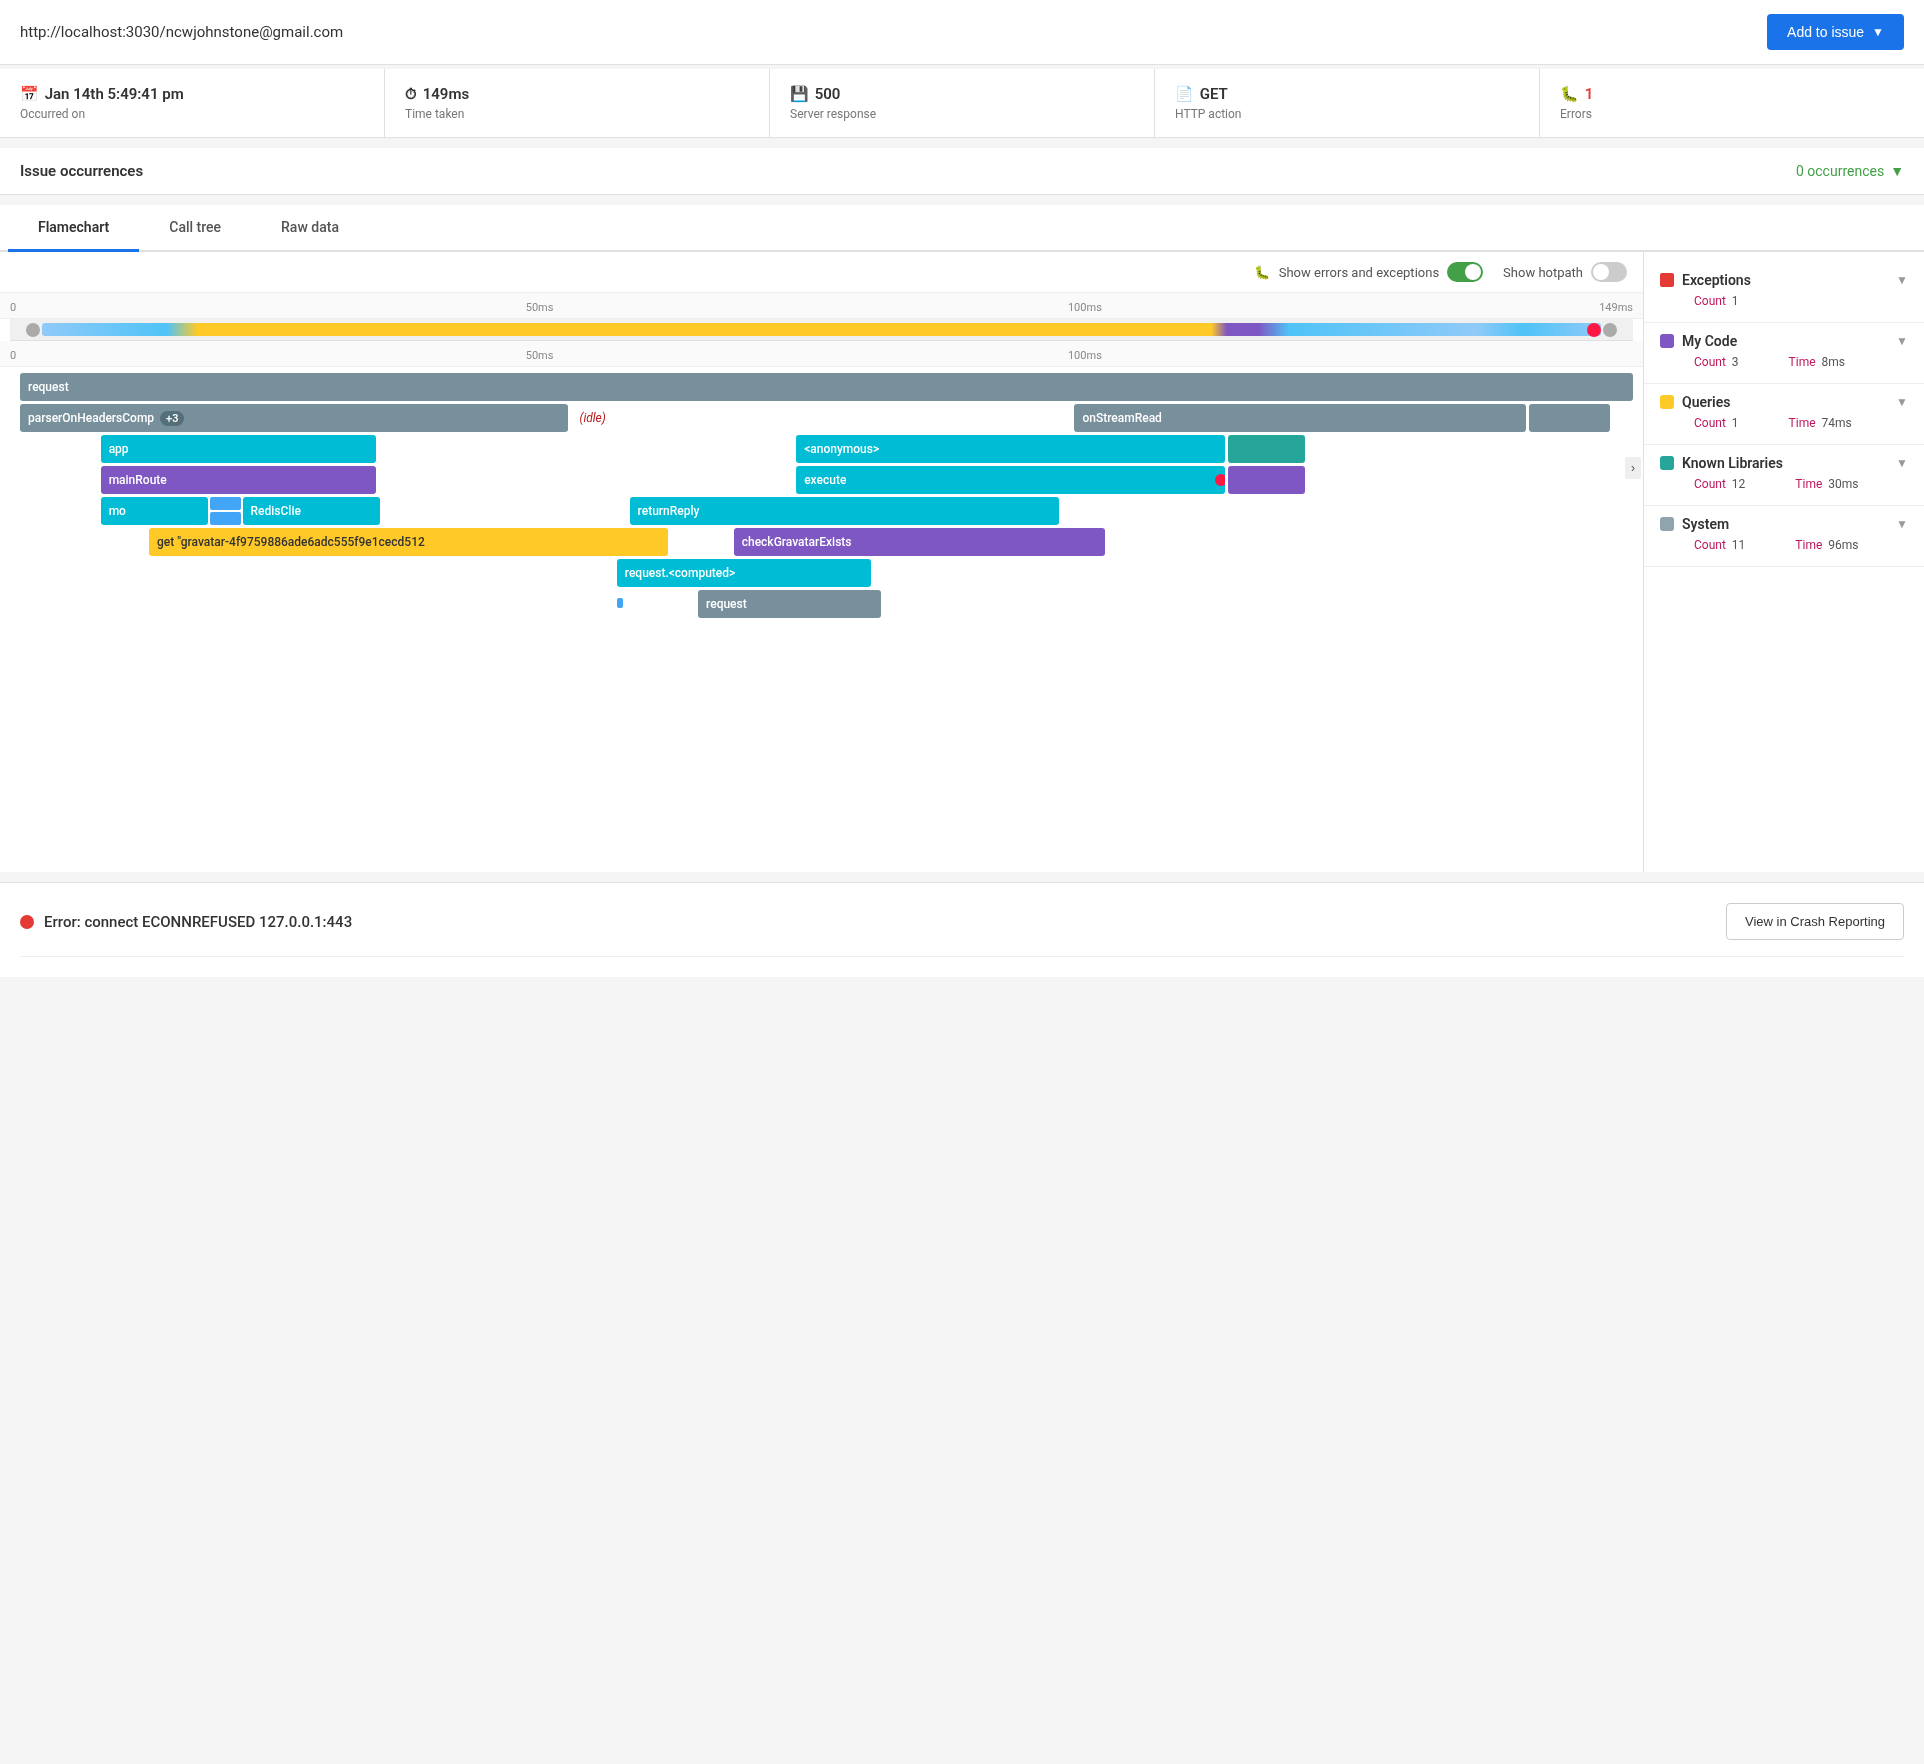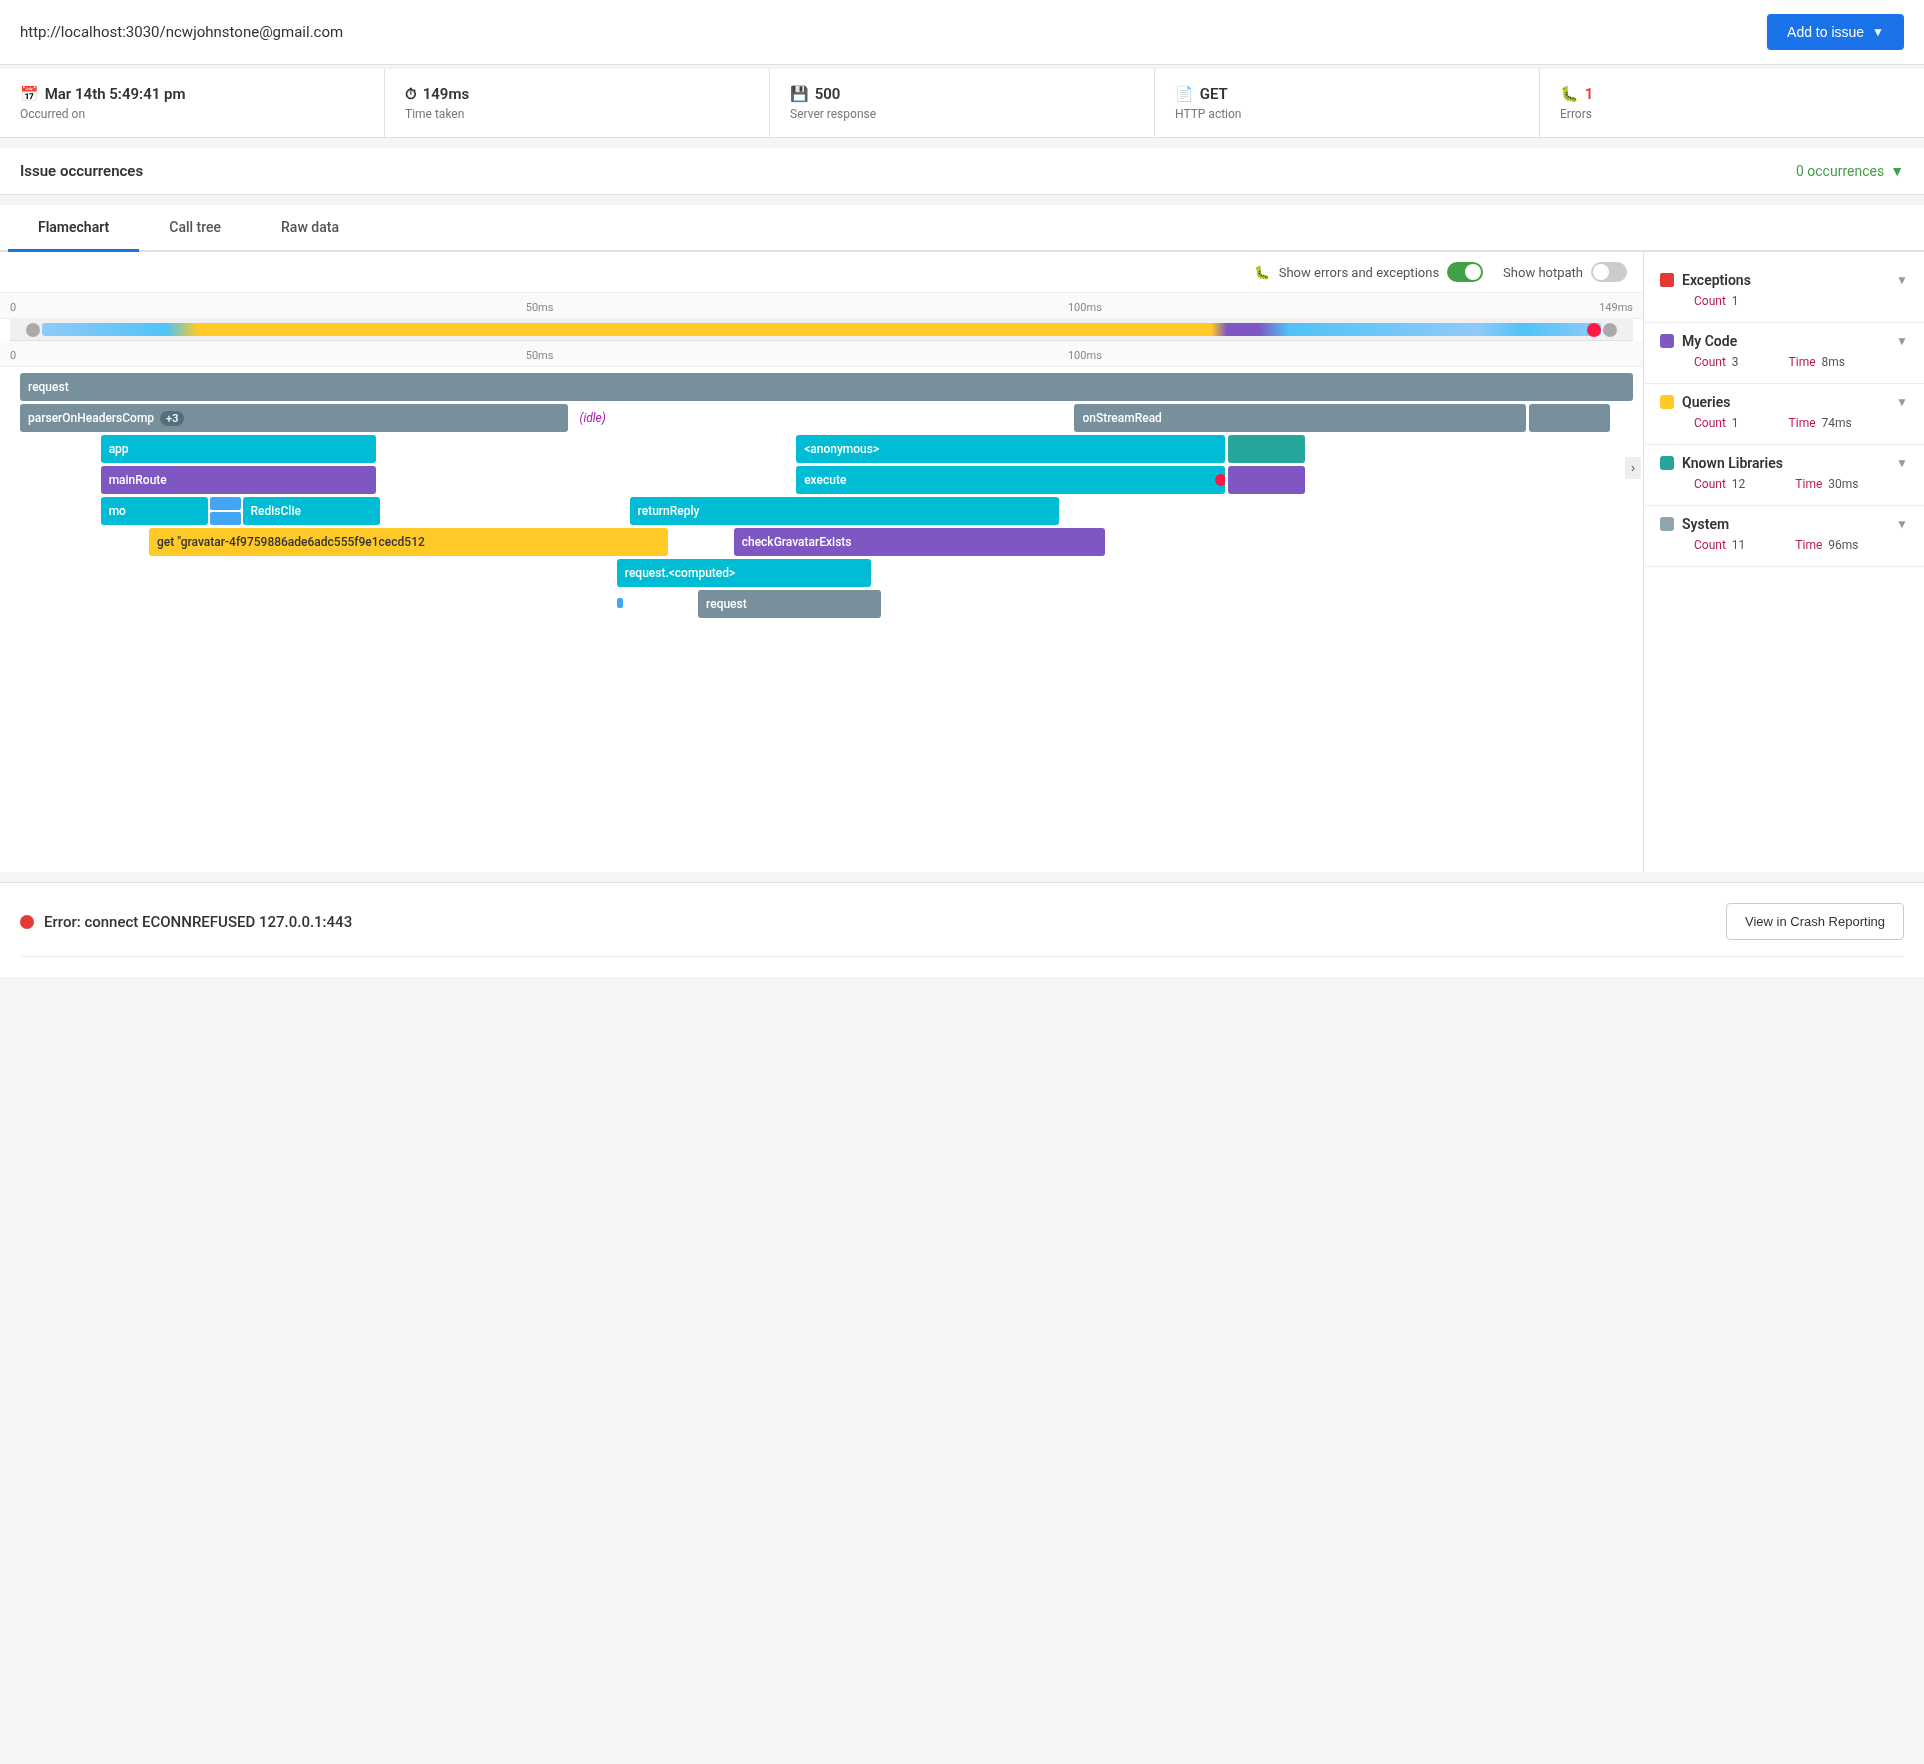--- a/index.html
+++ b/index.html
@@ -291,21 +291,21 @@
   <button class="add-to-issue-btn">
     <span>Add to issue</span>
     <span class="chevron">▼</span>
   </button>
 </div>
 
 <div class="metrics-bar">
   <div class="metric-item">
     <div class="metric-icon-row">
       <span>📅</span>
-      <span>Mar 14th 5:49:41 pm</span>
+      <span>Jan 14th 5:49:41 pm</span>
     </div>
     <div class="metric-label">Occurred on</div>
   </div>
   <div class="metric-item">
     <div class="metric-icon-row">
       <span>⏱</span>
       <span>149ms</span>
     </div>
     <div class="metric-label">Time taken</div>
   </div>
@@ -400,21 +400,21 @@
             <span>request</span>
           </div>
         </div>
 
         <div class="flame-row" style="gap:3px;">
           <div class="flame-block flame-gray" style="width:34%">
             <span>parserOnHeadersComp</span>
             <span class="badge">+3</span>
           </div>
           <div style="width:31%;display:flex;align-items:center;">
-            <span class="idle-text" style="color:#a21caf;font-style:italic;font-size:12px;">(idle)</span>
+            <span class="idle-text" style="color:#b91c1c;font-style:italic;font-size:12px;">(idle)</span>
           </div>
           <div class="flame-block flame-gray" style="width:28%;">
             <span>onStreamRead</span>
           </div>
           <div style="width:5%;background:#78909c;height:28px;border-radius:3px;"></div>
         </div>
 
         <div class="flame-row" style="gap:3px; padding-left:5%;">
           <div class="flame-block flame-cyan" style="width:18%">
             <span>app</span>

